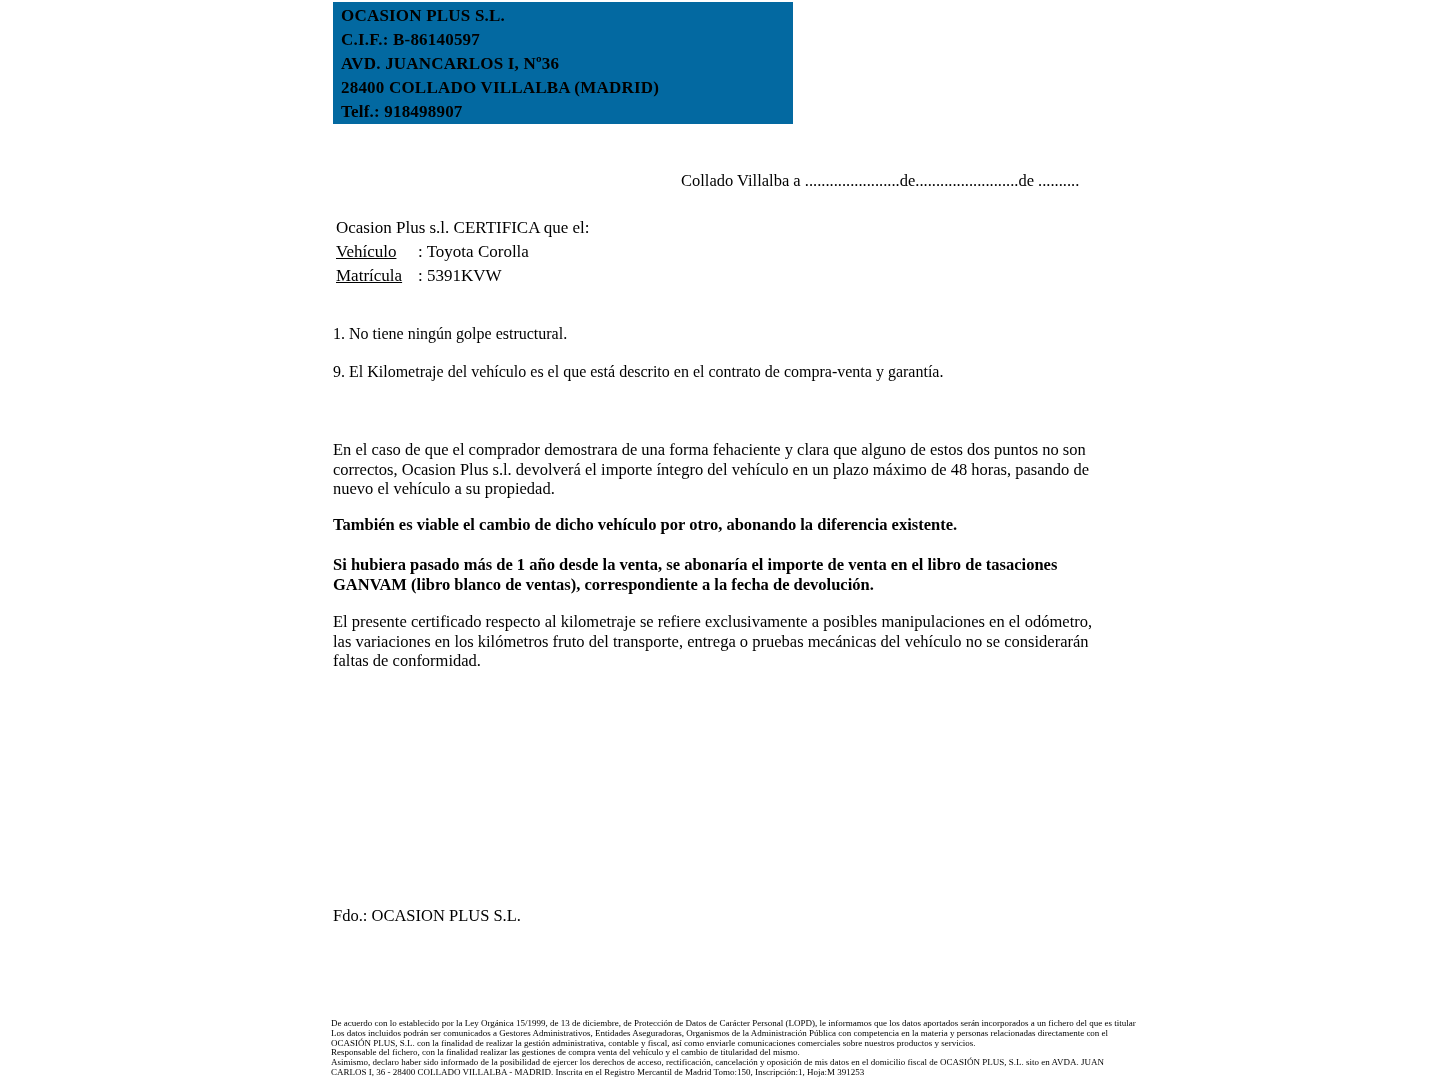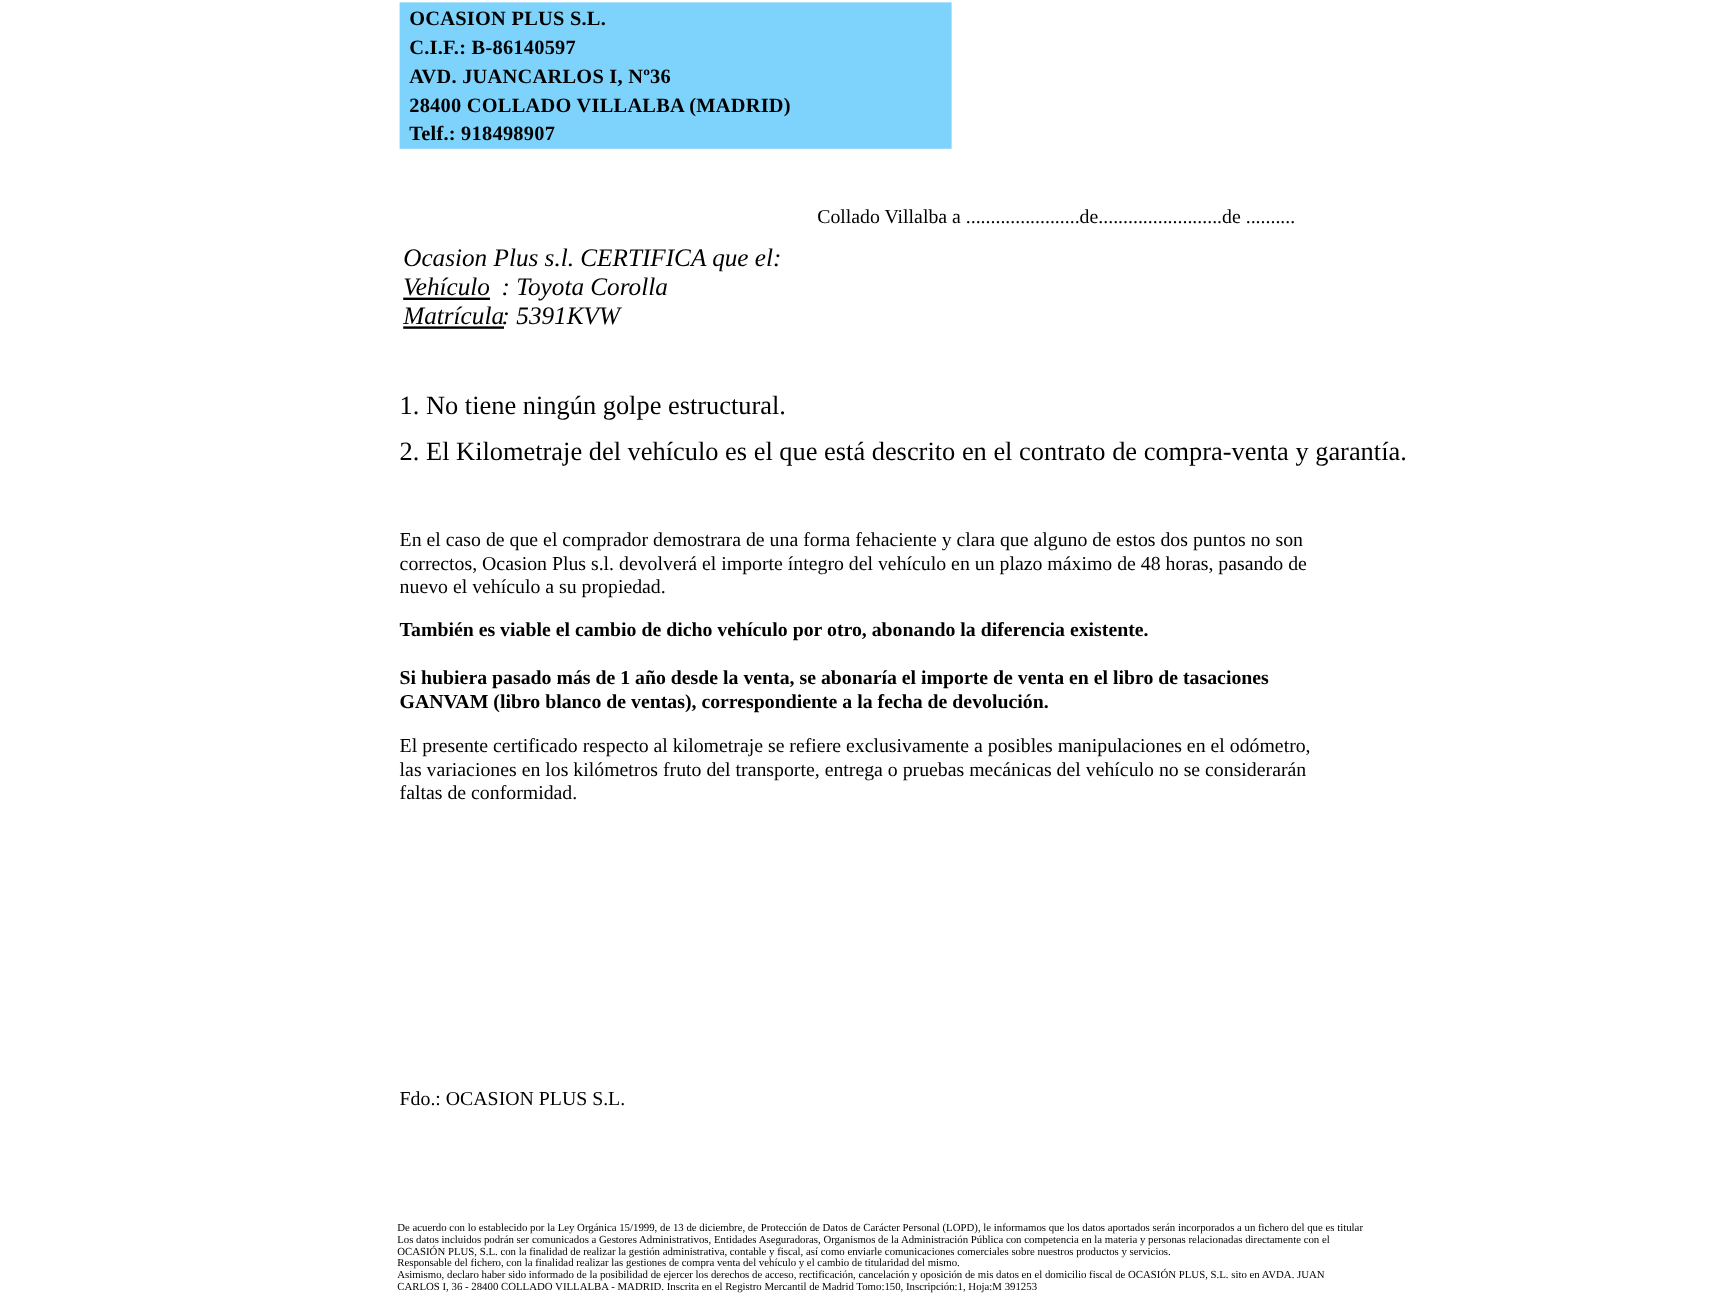--- a/index.html
+++ b/index.html
@@ -15,52 +15,51 @@
     height: 1080px;
     background: #ffffff;
     overflow: hidden;
   }
   .header-box {
     position: absolute;
     left: 333px;
     top: 2px;
     width: 460px;
     height: 122px;
-    background: #7dd3fc;
+    background: #0369a1;
     padding: 2px 0 0 8px;
     font-weight: bold;
     font-size: 17px;
     line-height: 24px;
     letter-spacing: 0.2px;
   }
   .date-line {
     position: absolute;
     left: 681px;
     top: 171px;
     font-size: 16.5px;
     white-space: nowrap;
   }
   .certify {
     position: absolute;
     left: 336px;
-    top: 204px;
-    font-size: 21px;
+    top: 216px;
+    font-size: 17px;
     line-height: 23.8px;
-    font-style: italic;
   }
   .field-row { white-space: nowrap; }
   .field-label {
     display: inline-block;
     width: 82px;
     text-decoration: underline;
   }
   .point {
     position: absolute;
     left: 333px;
-    font-size: 22px;
+    font-size: 16px;
     white-space: nowrap;
   }
   .point-1 { top: 325px; }
   .point-2 { top: 363px; }
   .para {
     position: absolute;
     left: 333px;
     width: 766px;
     font-size: 16.5px;
     line-height: 19.6px;
@@ -106,21 +105,21 @@
     <div>Ocasion Plus s.l. CERTIFICA que el:</div>
     <div class="field-row">
       <span class="field-label">Vehículo</span><span>: Toyota Corolla</span>
     </div>
     <div class="field-row">
       <span class="field-label">Matrícula</span><span>: 5391KVW</span>
     </div>
   </div>
 
   <div class="point point-1">1. No tiene ningún golpe estructural.</div>
-  <div class="point point-2">2. El Kilometraje del vehículo es el que está descrito en el contrato de compra-venta y garantía.</div>
+  <div class="point point-2">9. El Kilometraje del vehículo es el que está descrito en el contrato de compra-venta y garantía.</div>
 
   <div class="para para-1">En el caso de que el comprador demostrara de una forma fehaciente y clara que alguno de estos dos puntos no son correctos, Ocasion Plus s.l. devolverá el importe íntegro del vehículo en un plazo máximo de 48 horas, pasando de nuevo el vehículo a su propiedad.</div>
   <div class="para para-2">También es viable el cambio de dicho vehículo por otro, abonando la diferencia existente.</div>
   <div class="para para-3">Si hubiera pasado más de 1 año desde la venta, se abonaría el importe de venta en el libro de tasaciones GANVAM (libro blanco de ventas), correspondiente a la fecha de devolución.</div>
   <div class="para para-4">El presente certificado respecto al kilometraje se refiere exclusivamente a posibles manipulaciones en el odómetro, las variaciones en los kilómetros fruto del transporte, entrega o pruebas mecánicas del vehículo no se considerarán faltas de conformidad.</div>
 
   <div class="signature">Fdo.: OCASION PLUS S.L.</div>
 
   <div class="legal">
     <div class="legal-line">De acuerdo con lo establecido por la Ley Orgánica 15/1999, de 13 de diciembre, de Protección de Datos de Carácter Personal (LOPD), le informamos que los datos aportados serán incorporados a un fichero del que es titular</div>

